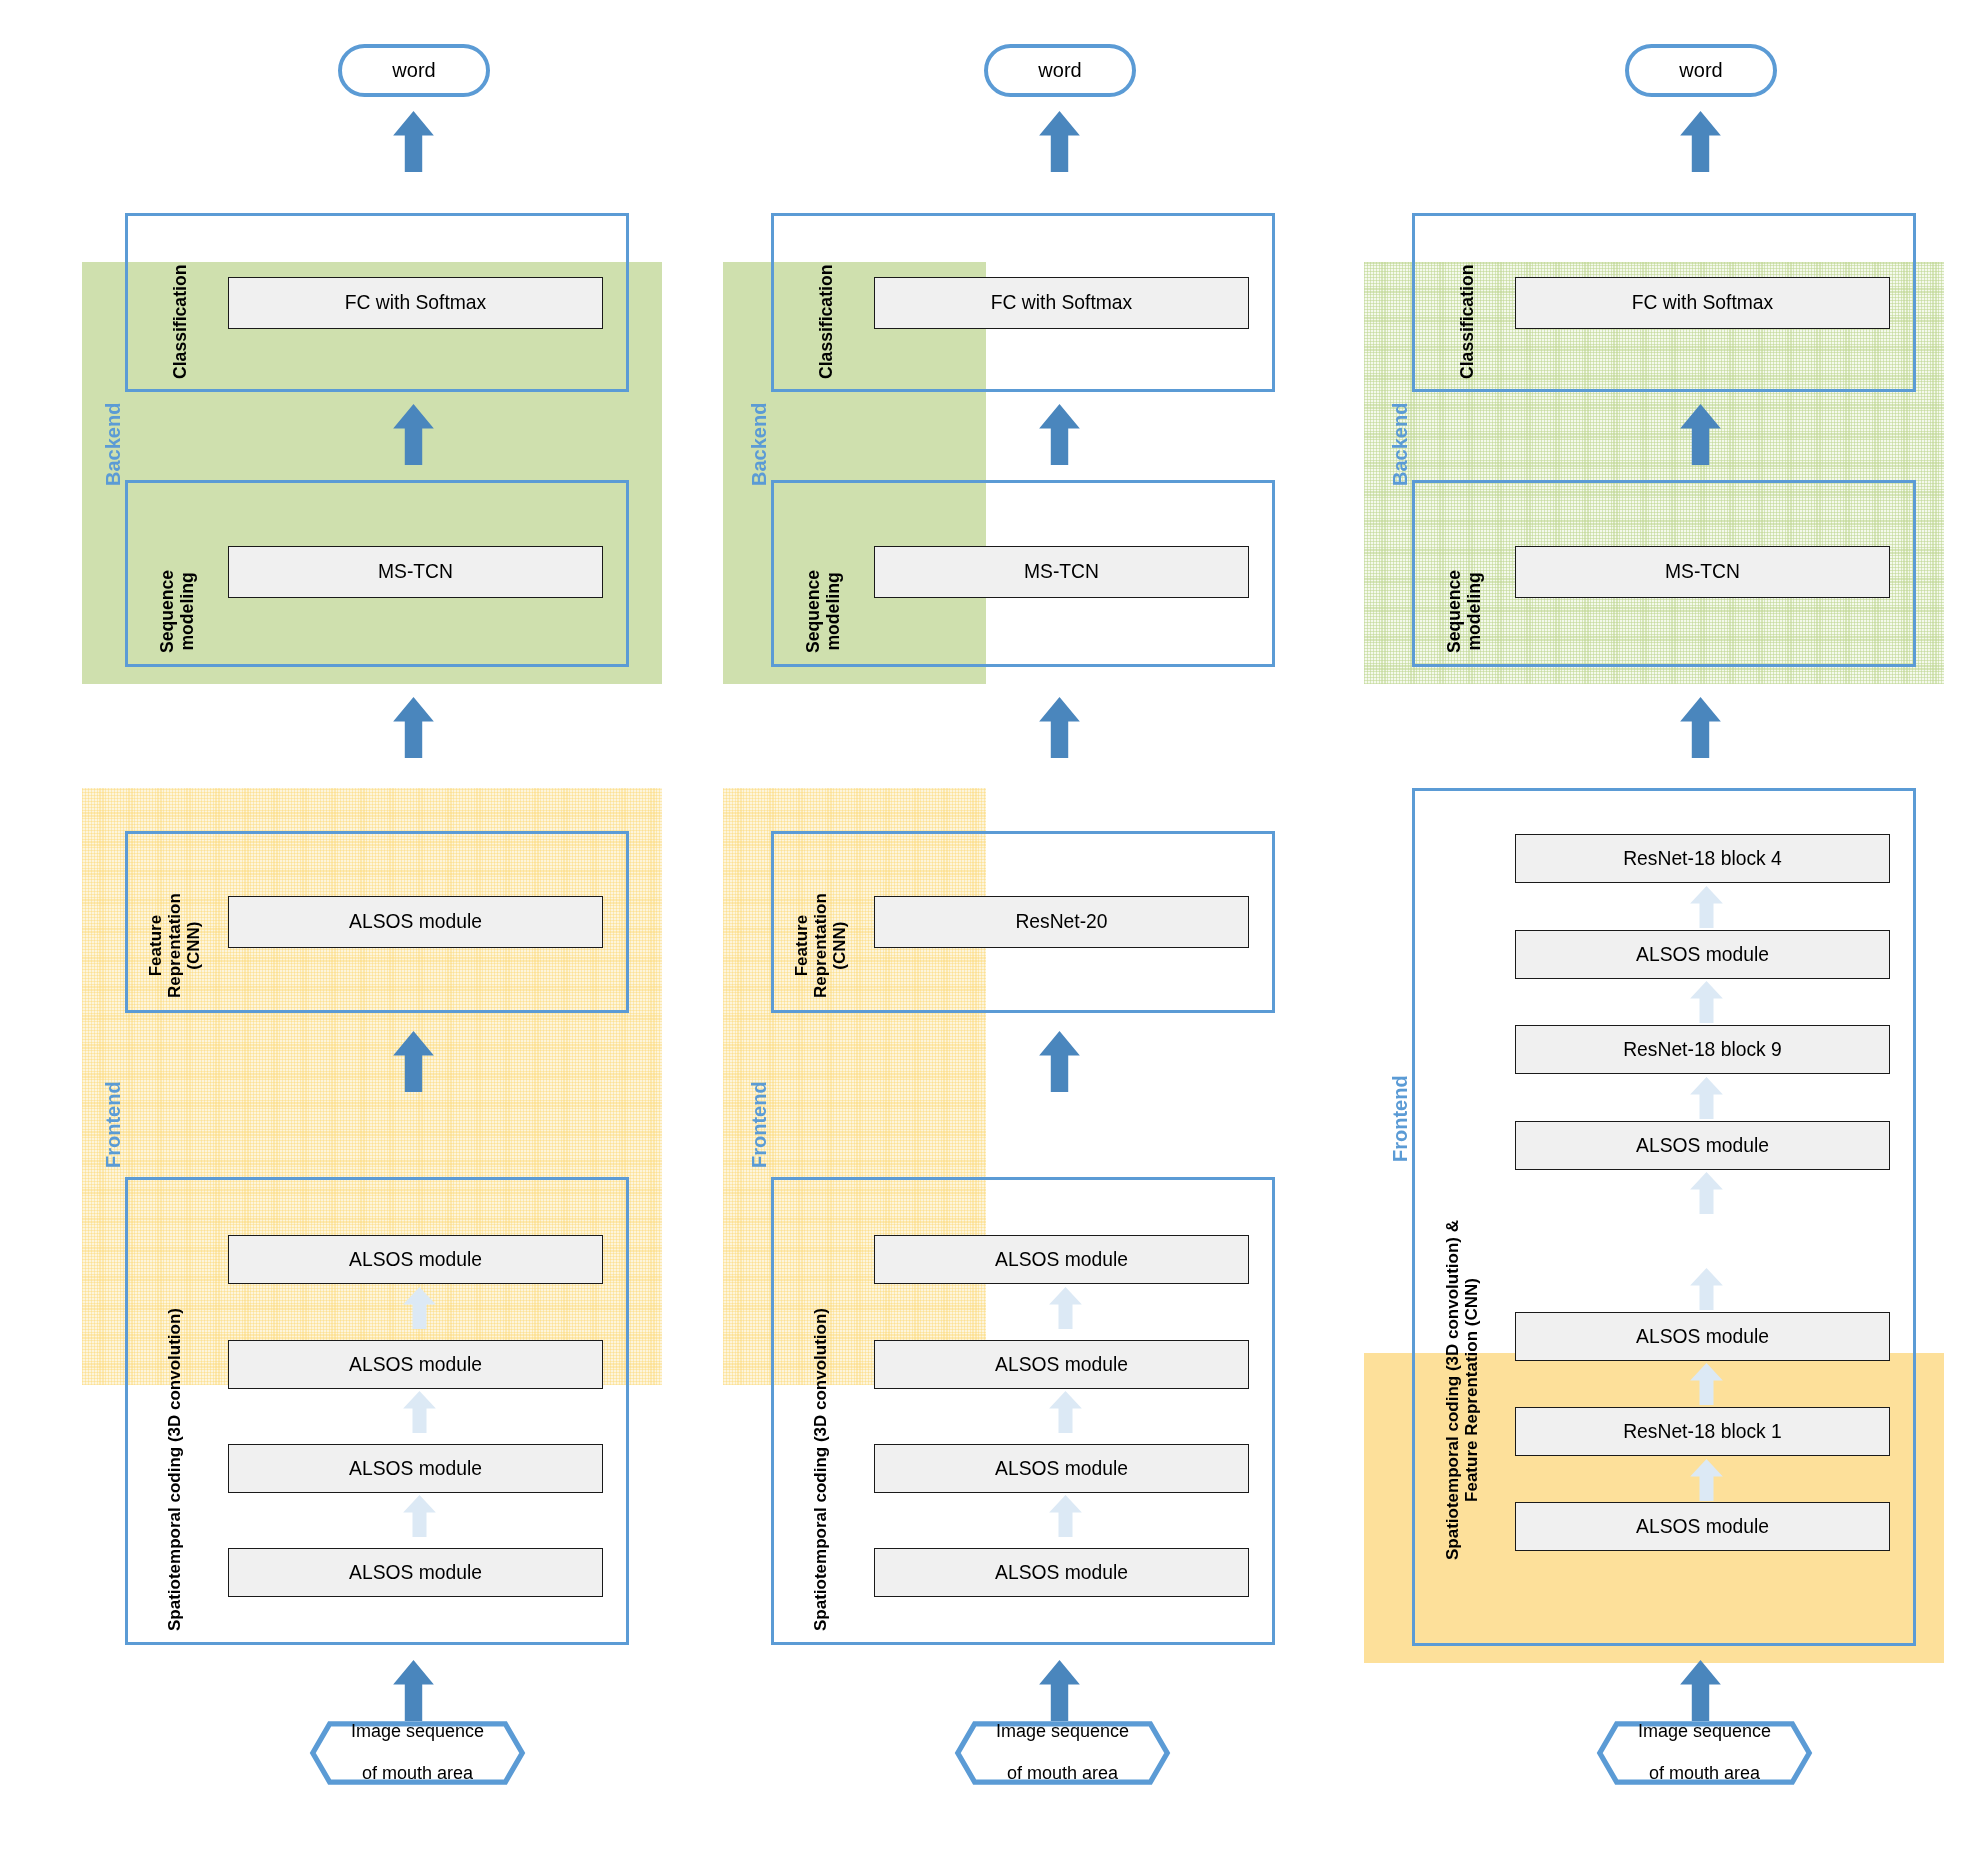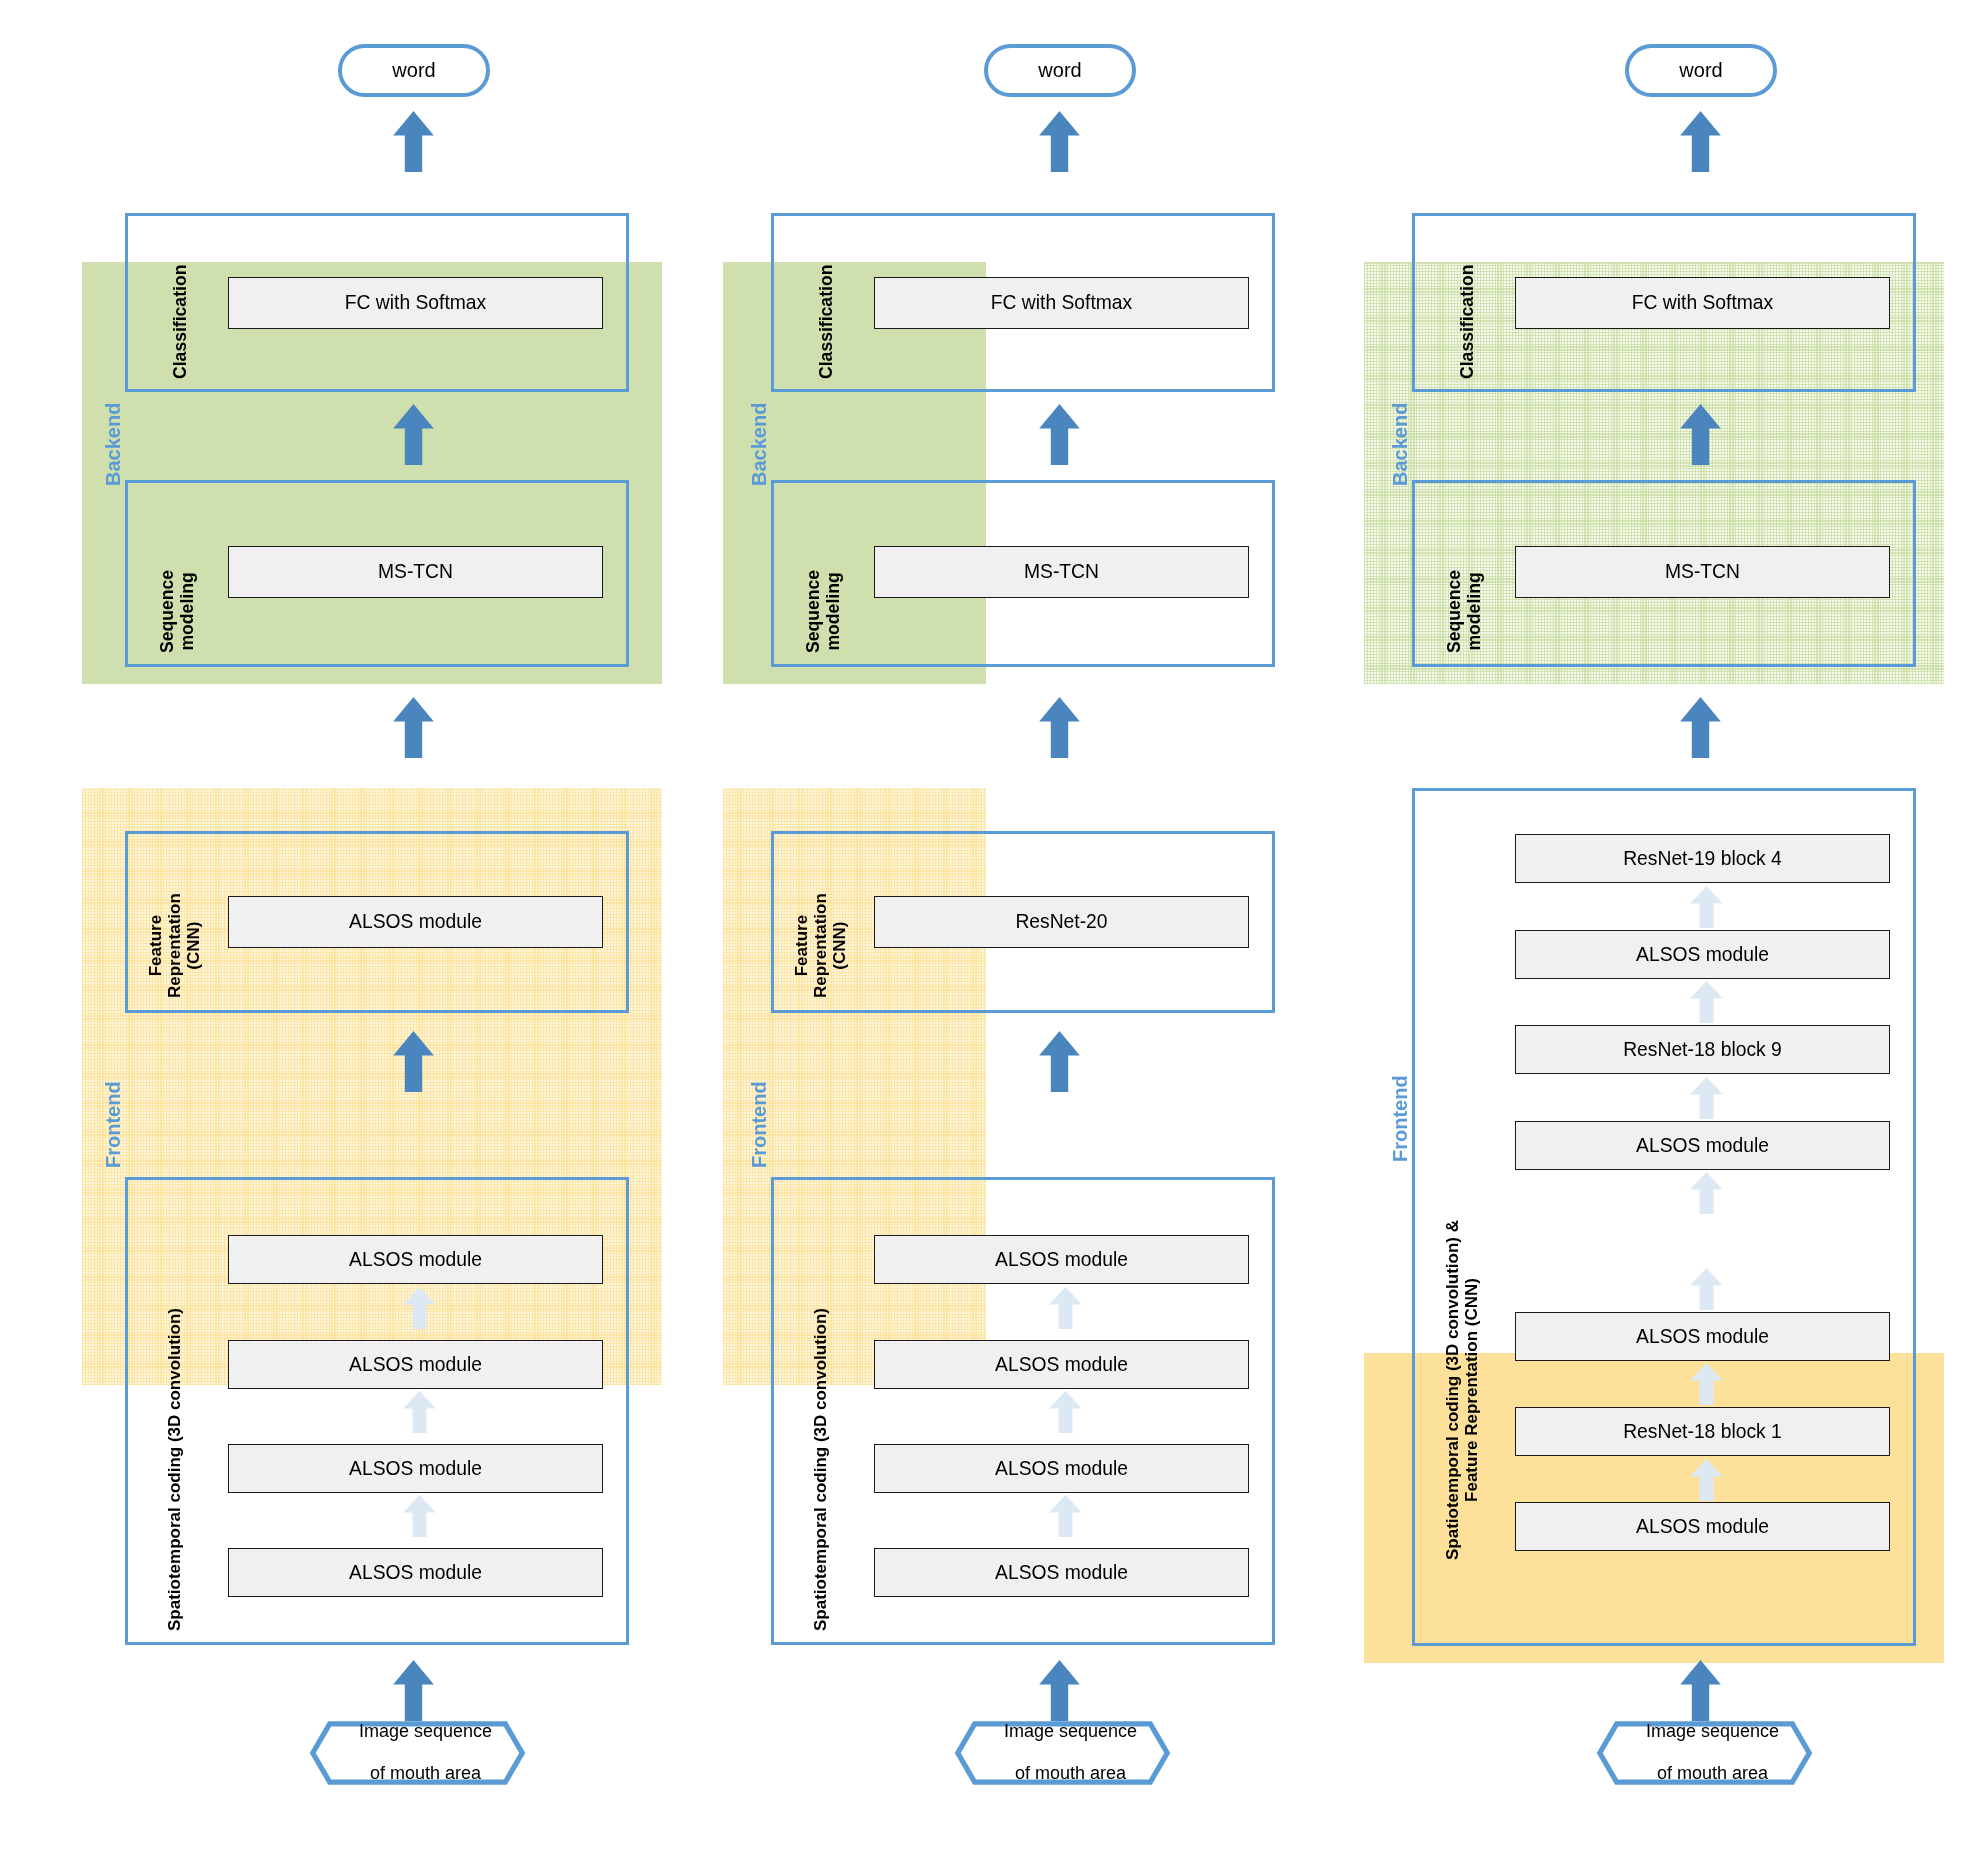--- a/index.html
+++ b/index.html
@@ -81,21 +81,21 @@
     justify-content:center;
     font-size:20px;
     color:#000000;
   }
 
   
   .octa-wrap{position:absolute;}
   .octa-wrap svg{display:block;}
   .octa-text{
     position:absolute;
-    left:8px;top:0;
+    left:0;top:0;
     width:100%;height:100%;
     display:flex;
     flex-direction:column;
     align-items:center;
     justify-content:center;
     font-size:18px;
     line-height:1.22;
     color:#000000;
     text-align:center;
     gap:20px;
@@ -390,21 +390,21 @@
 
   <div class="vlabel phase" style="left:1389px; top:1162px; font-size:20px;">
     <span>Frontend</span>
   </div>
 
   <div class="groupbox" style="left:1412px; top:788px; width:504px; height:858px;"></div>
   <div class="vlabel two-line" style="left:1443px; top:1560px; font-size:17px;"><span>Spatiotemporal coding (3D convolution) &amp;
 Feature Reprentation (CNN)</span></div>
 
   <div class="module" style="left:1515px; top:834px; width:375px; height:49px;">
-    <span>ResNet-19 block 4</span>
+    <span>ResNet-18 block 4</span>
   </div>
   <div class="arrow" style="left:1690px; top:886px;">
     <svg width="33" height="42" viewBox="0 0 56 72">
       <polygon points="28,0 56,30 40,30 40,72 16,72 16,30 0,30" fill="#dce9f5"></polygon>
     </svg>
   </div>
 
   <div class="module" style="left:1515px; top:930px; width:375px; height:49px;">
     <span>ALSOS module</span>
   </div>

